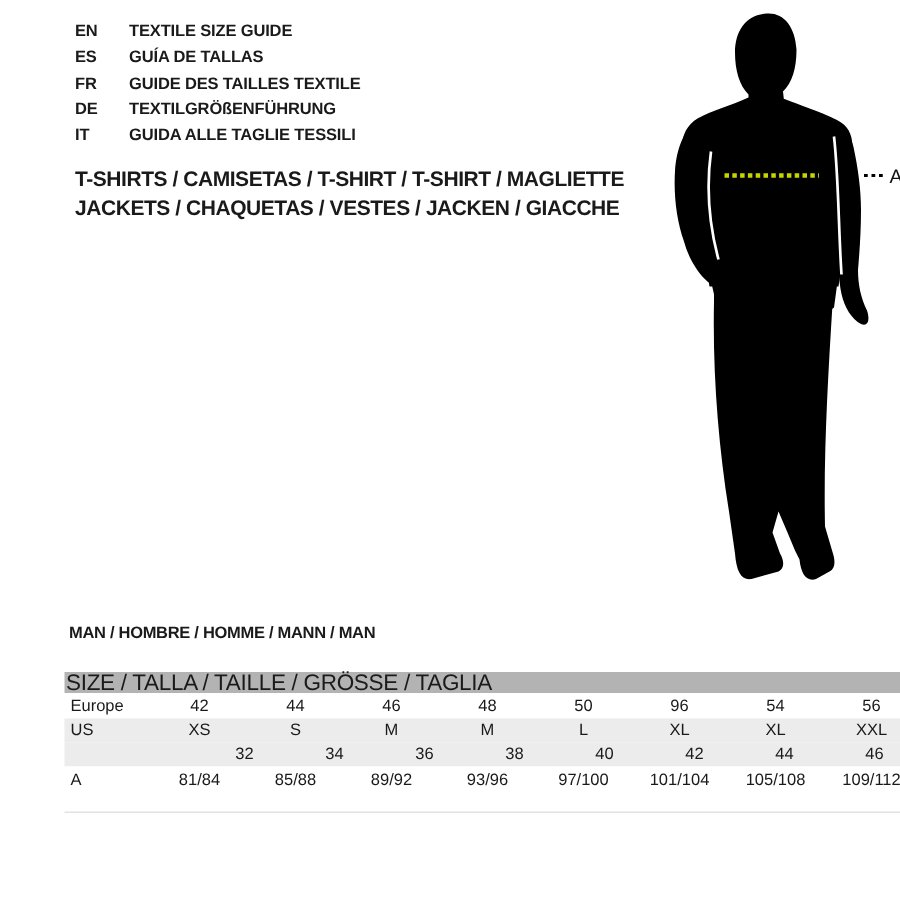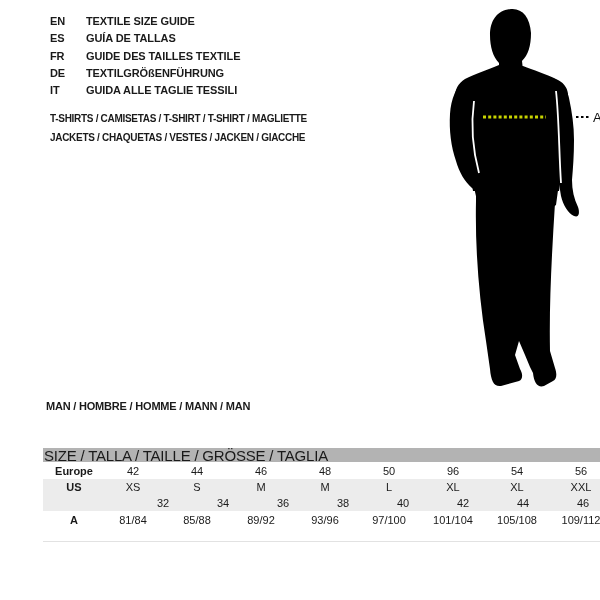--- a/index.html
+++ b/index.html
@@ -10,43 +10,43 @@
   }
   
   .lang-block{
     position:absolute;left:22px;top:13px;
     display:grid;grid-template-columns:36px auto;
     font-size:11px;font-weight:700;line-height:17.25px;letter-spacing:-0.1px;
   }
   
   .cat-block{
     position:absolute;left:22px;top:110px;
-    font-size:10px;font-weight:700;line-height:18.5px;letter-spacing:-0.3px;
+    font-size:14px;font-weight:700;line-height:18.5px;letter-spacing:-0.3px;
   }
   
   .figure{position:absolute;left:398px;top:5px;width:180px;height:395px;}
   .figure svg{display:block;}
   .figure text{font-family:"Liberation Sans",sans-serif;font-size:13px;fill:#111;}
   
   .section-title{
-    position:absolute;left:18px;top:400px;
+    position:absolute;left:18px;top:416px;
     font-size:11px;font-weight:700;letter-spacing:-0.2px;
   }
   
   .size-table{position:absolute;left:15px;top:448px;width:570px;font-size:11px;}
   .st-header{
     height:14px;background:#b3b3b3;display:flex;align-items:center;
     padding-left:1px;font-size:15px;letter-spacing:-0.2px;color:#1a1a1a;
   }
   .st-row{display:grid;grid-template-columns:58px repeat(8,1fr);align-items:center;}
   .st-row.r0{height:17px;background:#ffffff;}
   .st-row.r1{height:16px;background:#ececec;}
   .st-row.r2{height:16px;background:#ececec;padding-left:32px;}
   .st-row.r3{height:18px;background:#ffffff;}
-  .st-label{padding-left:4px;text-align:center;font-weight:bold;}
+  .st-label{padding-left:4px;text-align:left;}
   .st-cell{text-align:center;}
   .table-rule{position:absolute;left:15px;top:541px;width:570px;height:1px;background:#e2e2e2;}
   
   .footnote{
     position:absolute;left:18px;top:549px;
     font-size:11px;font-weight:700;letter-spacing:-0.3px;
   }
 </style>
 </head>
 <body>

